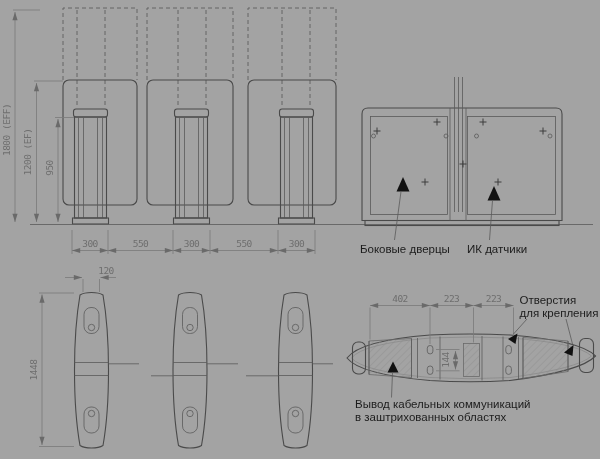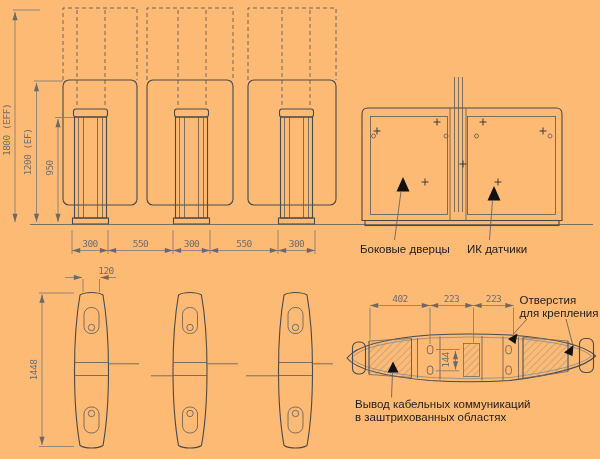--- a/index.html
+++ b/index.html
@@ -1,16 +1,16 @@
 <!DOCTYPE html>
 <html><head>
 <meta charset="utf-8">
 <style>
   html,body{margin:0;padding:0;background:#fff;}
-  .canvas{position:relative;width:600px;height:459px;background:#fdba74;overflow:hidden;
+  .canvas{position:relative;width:600px;height:459px;background:#a3a3a3;overflow:hidden;
           font-family:"Liberation Sans",sans-serif;}
   svg{display:block;}
   .ln{fill:none;stroke:#4a4a4a;stroke-width:1.1;}
   .thin{fill:none;stroke:#5a5a5a;stroke-width:0.8;}
   .lite{fill:none;stroke:#8a8a8a;stroke-width:0.8;}
   .dash{fill:none;stroke:#5f5f5f;stroke-width:0.9;stroke-dasharray:4 3;}
   .dim{fill:none;stroke:#7a7a7a;stroke-width:0.8;}
   .dimtxt{font-family:"DejaVu Sans Mono",monospace;font-size:9.5px;fill:#6e6e6e;letter-spacing:-0.5px;}
   .lbl{font-family:"Liberation Sans",sans-serif;font-size:11.5px;fill:#1c1c1c;}
   .arrfill{fill:#111;stroke:none;}

